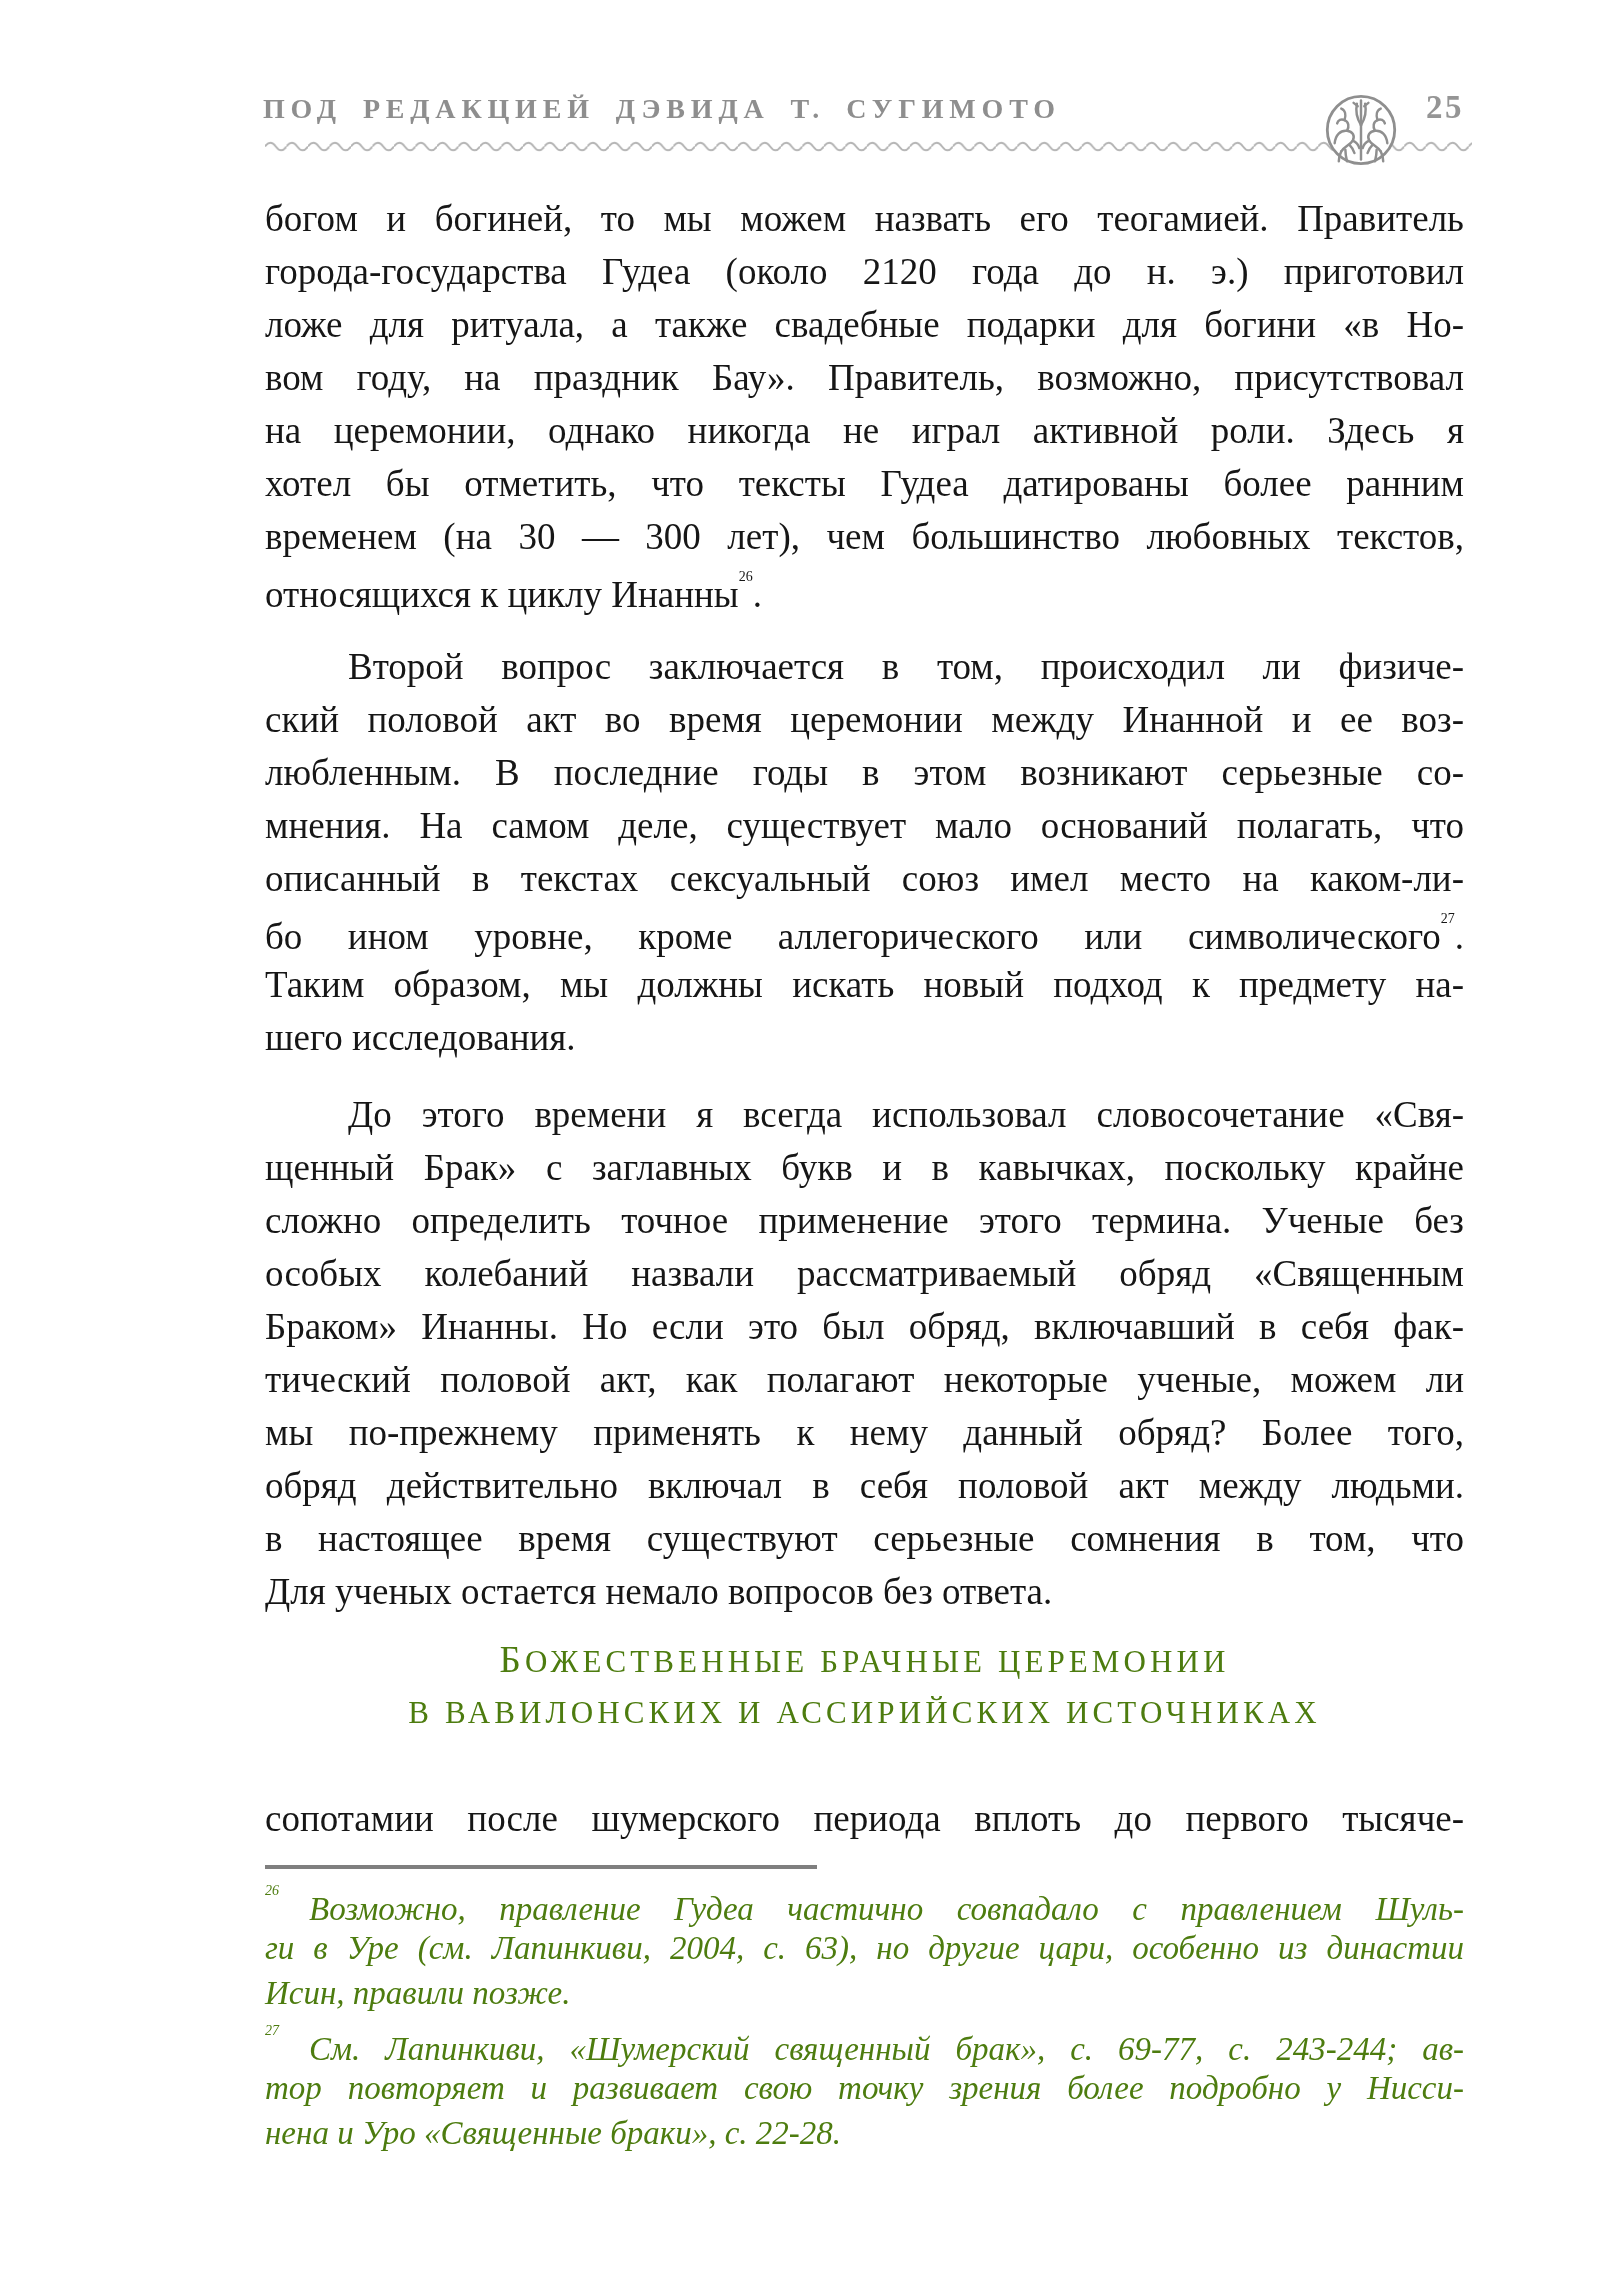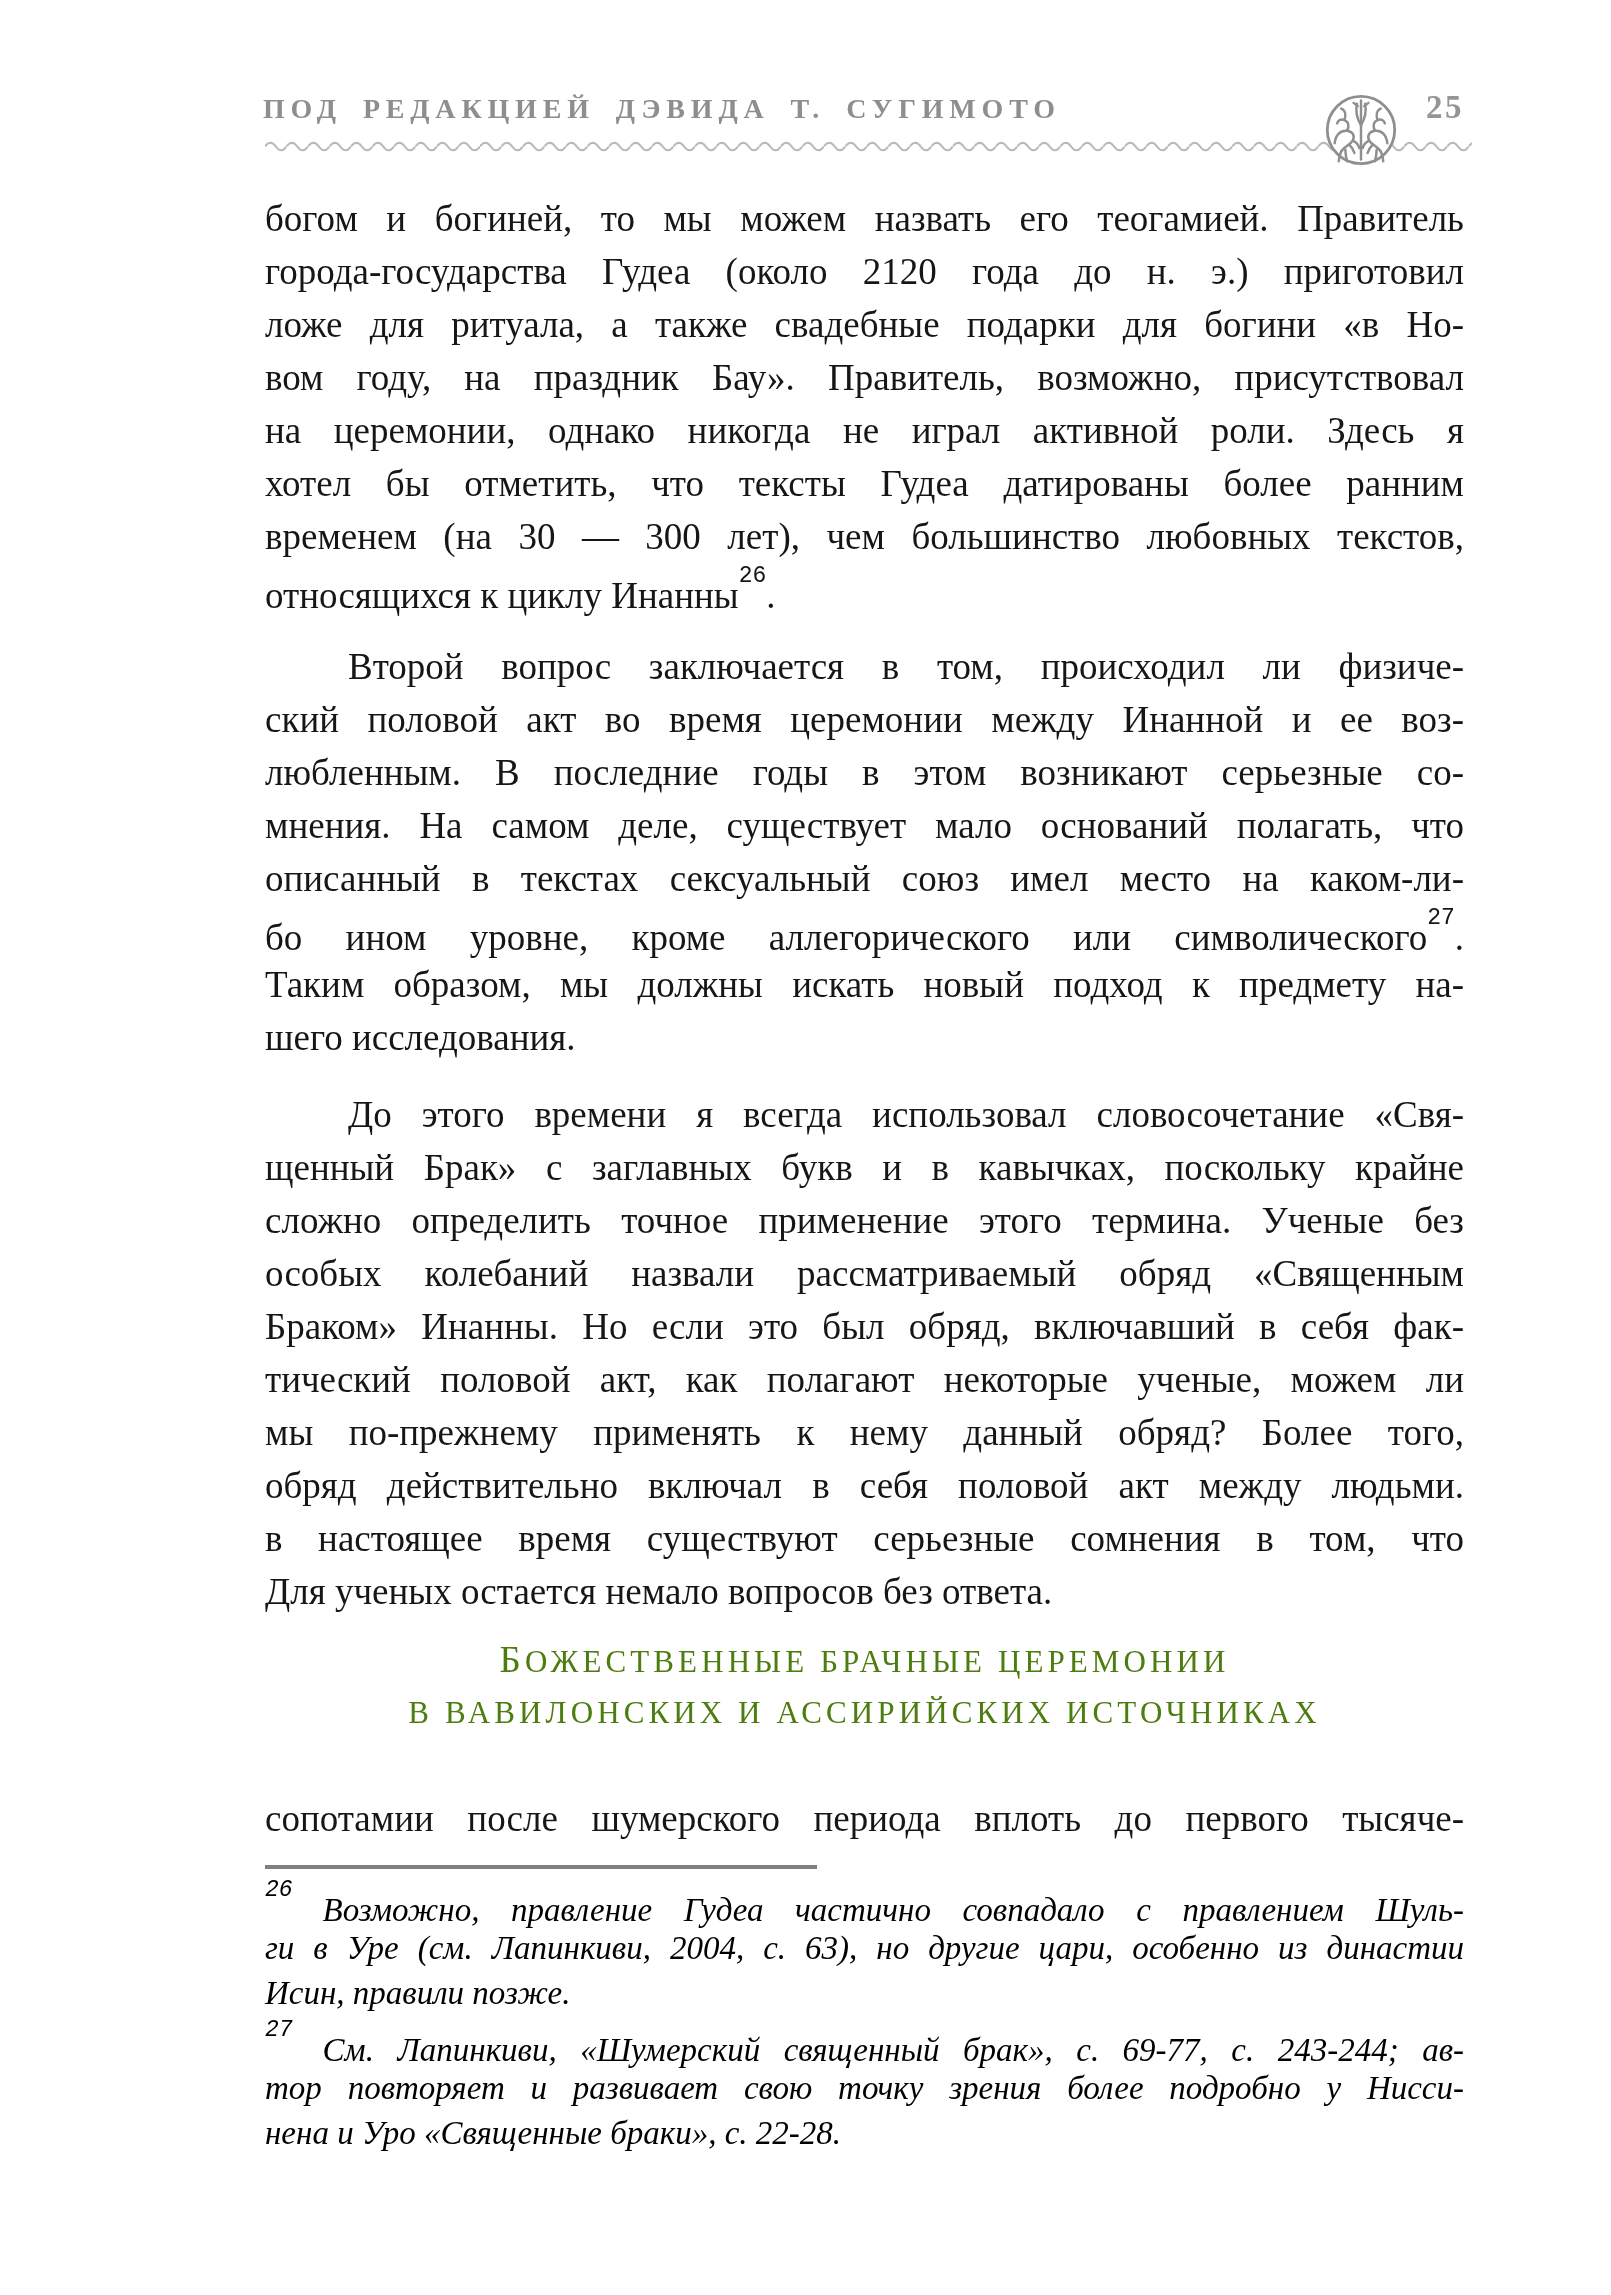--- a/index.html
+++ b/index.html
@@ -33,37 +33,37 @@
   }
   .para { margin:0; }
   .line {
     height:53px; line-height:53px;
     text-align:justify; text-align-last:justify;
     white-space:normal; overflow:visible;
   }
   .line.last { text-align-last:left; }
   .line.indent { text-indent:83px;margin-top:24px; }
   .content sup, .fn-ref {
-    font-size:23px; position:relative; top:-13.2px; letter-spacing:0;font-family:Liberation Mono, monospace;
+    font-size:14px; position:relative; top:-13.2px; letter-spacing:0;
   }
 
   
   .section-heading { margin-top:15px; }
   .heading-line {
     height:53px; line-height:53px; text-align:center;
     font-size:31px; letter-spacing:4.1px; color:#4d7c0f;
   }
   .heading-line.first::first-letter { font-size:37px; }
 
   
   .section-body { margin-top:53px; }
 
   
   .fn-rule { margin-top:20px; width:552px; height:4.1px; background:#7f7f7f; }
-  .footnotes { margin-top:11.6px; font-style:italic; font-size:33px; color:#000000; }
+  .footnotes { margin-top:11.6px; font-style:italic; font-size:33px; color:#4d7c0f; }
   .footnote + .footnote { margin-top:5px; }
   .fn-line {
     height:45px; line-height:45px;
     text-align:justify; text-align-last:justify;
   }
   .fn-line.last { text-align-last:left; }
   .fn-marker {
     font-size:20.7px; position:relative; top:-12.4px; margin-right:30px;
   }
 </style>

